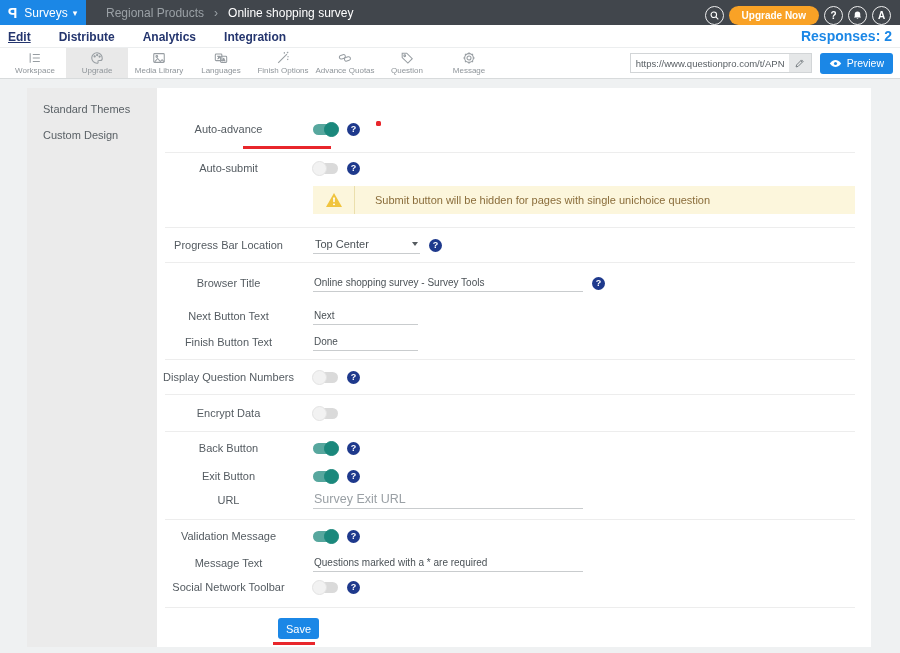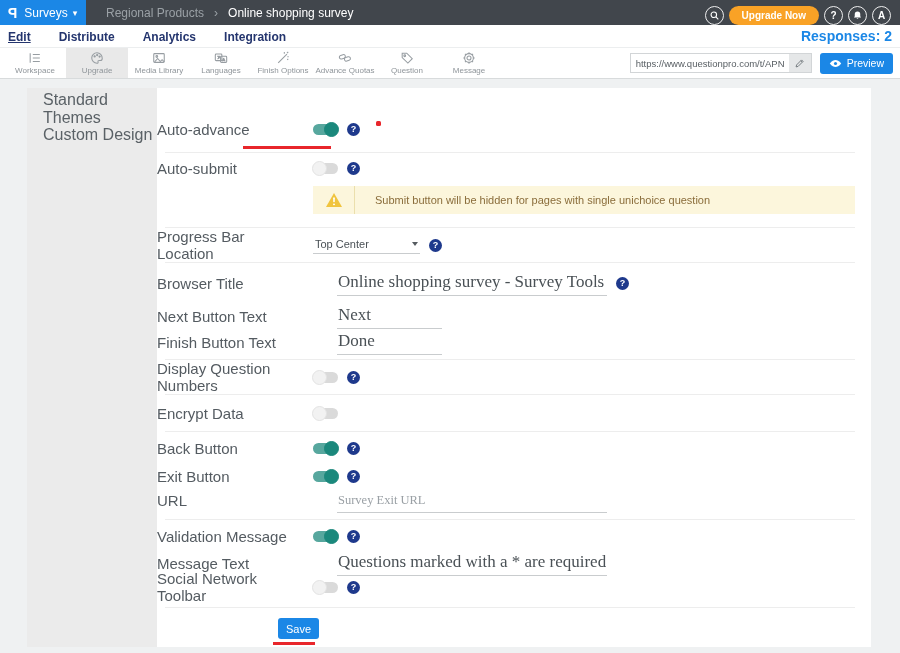--- a/index.html
+++ b/index.html
@@ -35,27 +35,27 @@
   .url-wrap { display:flex; align-items:stretch; height:20px; border:1px solid #D2D5D7; background:#fff; }
   .url-input { border:none; outline:none; width:158px; font-size:9.5px; color:#5A6065; padding:0 5px; font-family:inherit; }
   .pencil-btn { width:22px; background:#E5E7E8; display:flex; align-items:center; justify-content:center; cursor:pointer; border:none; }
   .pencil-btn svg { width:11px; height:11px; stroke:#6B7176; fill:none; stroke-width:1.3; }
   .preview-btn { background:#1B87E6; color:#fff; border:none; border-radius:3px; height:21px; padding:0 9px; font-size:10.5px; display:flex; align-items:center; gap:5px; cursor:pointer; font-family:inherit; }
   .preview-btn svg { width:13px; height:9px; }
 
   
   .body-area { height:574px; display:flex; padding:9px 29px 6px 27px; }
   .sidebar { width:130px; background:#EBEBEB; flex-shrink:0; padding-top:8px; }
-  .side-item { height:26px; display:flex; align-items:center; padding-left:16px; font-size:16px; color:#5A6166; cursor:pointer; }
+  .side-item { height:26px; display:flex; align-items:center; padding-left:16px; font-size:11px; color:#5A6166; cursor:pointer; }
   .side-item.selected { background:#fff; border-left:4px solid #1B87E6; padding-left:12px; }
 
   .panel { flex:1; background:#fff; position:relative; overflow:hidden; }
   .form { padding-top:18px; }
   .row { display:flex; align-items:center; position:relative; }
-  .lbl { width:143px; text-align:left; font-size:15px; color:#545B61; flex-shrink:0; }
+  .lbl { width:143px; text-align:center; font-size:11px; color:#545B61; flex-shrink:0; }
   .ctrl { display:flex; align-items:center; margin-left:13px; gap:9px; }
   .sep { border:none; border-top:1px solid #EDEDED; margin:0 16px 0 8px; }
 
   .r-aa{height:46px} .r-as{height:30px} .r-pb{height:34px} .r-bt{height:40px}
   .r-nx{height:26px} .r-fn{height:26px} .r-dq{height:34px} .r-ed{height:36px}
   .r-bb{height:32px} .r-eb{height:24px} .r-url{height:24px}
   .r-vm{height:32px} .r-mt{height:22px} .r-sn{height:26px}
 
   
   .toggle { width:25px; height:11px; border-radius:6px; position:relative; display:inline-block; cursor:pointer; background:#DADADA; }
@@ -65,21 +65,21 @@
 
   .qicon { width:13px; height:13px; border-radius:50%; background:#1E398C; color:#fff; font-size:9px; font-weight:bold; display:inline-flex; align-items:center; justify-content:center; cursor:pointer; flex-shrink:0; }
 
   
   .warning { margin:3px 0 13px 156px; width:542px; height:28px; background:#FCF6DC; display:flex; align-items:center; }
   .warn-icon-box { width:42px; display:flex; align-items:center; justify-content:center; align-self:stretch; border-right:1px solid #EBDFAC; }
   .warn-icon-box svg { width:18px; height:16px; }
   .warn-text { font-size:11px; color:#8A6D3B; padding-left:20px; }
 
   
-  .u-input { border:none; border-bottom:1px solid #C9CCCE; outline:none; font-size:17px; color:#4A5156; padding:2px 1px 3px; font-family:Liberation Serif, serif; background:transparent;margin-left:24px; }
+  .u-input { border:none; border-bottom:1px solid #C9CCCE; outline:none; font-size:10px; color:#4A5156; padding:2px 1px 3px; font-family:Liberation Sans, sans-serif; background:transparent; }
   .u-input::placeholder { color:#9AA0A5; font-size:12.5px; }
   .w-long { width:270px; }
   .w-short { width:105px; }
   .dropdown { width:107px; border-bottom:1px solid #C9CCCE; display:flex; align-items:center; justify-content:space-between; padding:2px 2px 3px; cursor:pointer;text-align:right; }
   .dd-value { font-size:11px; color:#4A5156; }
   .dd-caret { width:0; height:0; border-left:3.5px solid transparent; border-right:3.5px solid transparent; border-top:4.5px solid #555B60; }
 
   
   .save-wrap { margin-top:10px; padding-left:121px; }
   .save-btn { background:#1B87E6; color:#fff; border:none; border-radius:3px; font-size:11px; padding:4px 8px; height:21px; cursor:pointer; font-family:inherit; }

